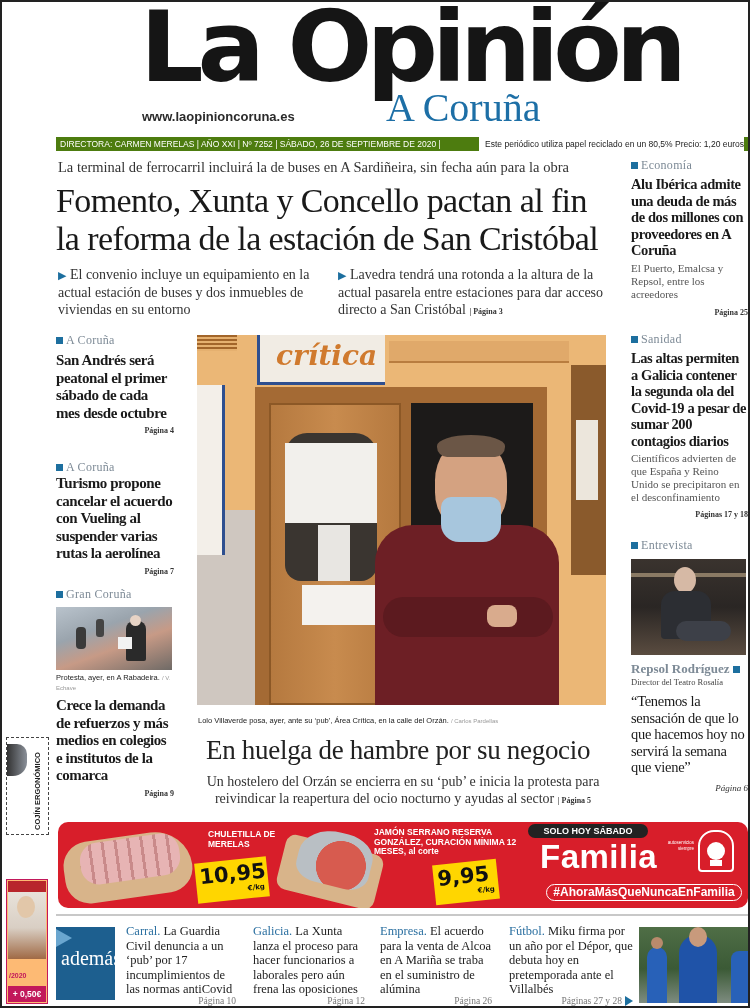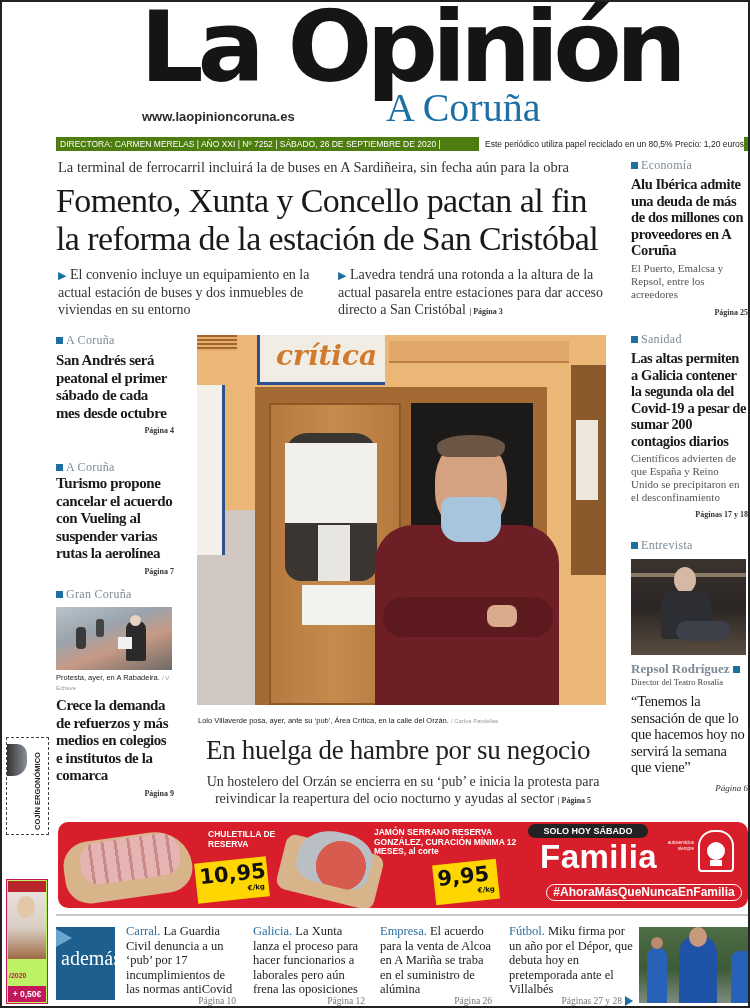--- a/index.html
+++ b/index.html
@@ -109,21 +109,21 @@
     <span style="color:#999; font-size:6px;">/ V. Echave</span>
   </div>
   <div class="lefthead" style="margin-top:4px;">Crece la demanda de refuerzos y más medios en colegios e institutos de la comarca</div>
   <div class="pgref" style="margin-top:4px;">Página 9</div>
 </div>
 
 <div class="abs" style="left:4px; top:735px; width:43px; height:98px; border:1px dashed #444;">
   <div style="position:absolute; left:0; top:6px; width:20px; height:32px; background:linear-gradient(90deg,#333,#8a9099); border-radius:0 10px 14px 0;"></div>
   <div class="sans" style="position:absolute; left:26px; top:92px; transform:rotate(-90deg); transform-origin:left top; font-size:7.5px; font-weight:bold; white-space:nowrap; color:#222;">COJÍN ERGONÓMICO</div>
 </div>
-<div class="abs" style="left:4px; top:877px; width:42px; height:125px; border:1px solid #c2185b; background:#bef264;">
+<div class="abs" style="left:4px; top:877px; width:42px; height:125px; border:1px solid #c2185b; background:#fdba74;">
   <div style="position:absolute; left:1px; top:1px; width:38px; height:78px; background:linear-gradient(180deg,#b8262c 0%,#b8262c 14%,#e8e2da 14%,#d9cfc4 60%,#a06a45 100%);"></div>
   <div style="position:absolute; left:10px; top:16px; width:18px; height:22px; background:#e2c7a9; border-radius:50%;"></div>
   <div class="sans" style="position:absolute; left:2px; top:92px; font-size:7px; color:#c2185b; font-weight:bold;">/2020</div>
   <div class="sans" style="position:absolute; left:1px; top:106px; width:38px; height:16px; background:#c2185b; color:#fff; font-size:8.5px; font-weight:bold; line-height:16px; text-align:center;">+ 0,50€</div>
 </div>
 
 <div class="abs photo">
 
   <div style="position:absolute; left:0; top:0; width:409px; height:370px; background:#ebb776;"></div>
   <div style="position:absolute; left:0; top:175px; width:60px; height:195px; background:#cfc7c0;"></div>
@@ -202,21 +202,21 @@
       <span class="sq" style="width:7px; height:7px; background:#1d6f9f; display:inline-block;"></span>
   </div>
   <div style="font-family:'Liberation Serif', serif; font-size:8.5px; color:#444;">Director del Teatro Rosalía</div>
   <div style="margin-top:6px; font-family:'Liberation Serif', serif; font-size:14.5px; line-height:16.5px; color:#1a1a1a; letter-spacing:-0.3px;">“Tenemos la sensación de que lo que hacemos hoy no servirá la semana que viene”</div>
   <div class="pgref" style="margin-top:7px; font-weight:normal; font-size:9px;font-style:italic;">Página 6</div>
 </div>
 
 <div class="abs ad">
   <div style="position:absolute; left:6px; top:14px; width:128px; height:62px; background:#d8b48a; border-radius:40px 60px 40px 40px; transform:rotate(-8deg);"></div>
   <div style="position:absolute; left:22px; top:16px; width:100px; height:42px; background:repeating-linear-gradient(90deg,#e7b4b4 0 10px,#c98a8a 10px 13px); border-radius:18px; transform:rotate(-8deg);"></div>
-  <div class="sans" style="position:absolute; left:150px; top:8px; width:80px; font-size:8.5px; line-height:9.5px; font-weight:bold; color:#fff;">CHULETILLA DE RESERVA</div>
+  <div class="sans" style="position:absolute; left:150px; top:8px; width:80px; font-size:8.5px; line-height:9.5px; font-weight:bold; color:#fff;">CHULETILLA DE MERELAS</div>
   <div class="ad-price" style="position:absolute; left:138px; top:38px; width:72px; height:40px; padding:2px 4px;">
     <div style="font-size:21px; line-height:24px;">10,95</div>
     <div style="font-size:7px; text-align:right;">€/kg</div>
   </div>
   <div style="position:absolute; left:222px; top:22px; width:100px; height:56px; background:#d8b48a; border-radius:10px; transform:rotate(14deg);"></div>
   <div style="position:absolute; left:240px; top:10px; width:74px; height:54px; background:radial-gradient(circle at 60% 60%,#d75b4f 0 45%,#b9bfc4 46% 100%); border-radius:50% 40% 30% 30%; transform:rotate(14deg);"></div>
   <div class="sans" style="position:absolute; left:316px; top:6px; width:148px; font-size:8.5px; line-height:9.5px; font-weight:bold; color:#fff;">JAMÓN SERRANO RESERVA GONZÁLEZ, CURACIÓN MÍNIMA 12 MESES, al corte</div>
   <div class="ad-price" style="position:absolute; left:376px; top:40px; width:64px; height:40px; padding:2px 4px;">
     <div style="font-size:21px; line-height:24px;">9,95</div>
     <div style="font-size:7px; text-align:right;">€/kg</div>

